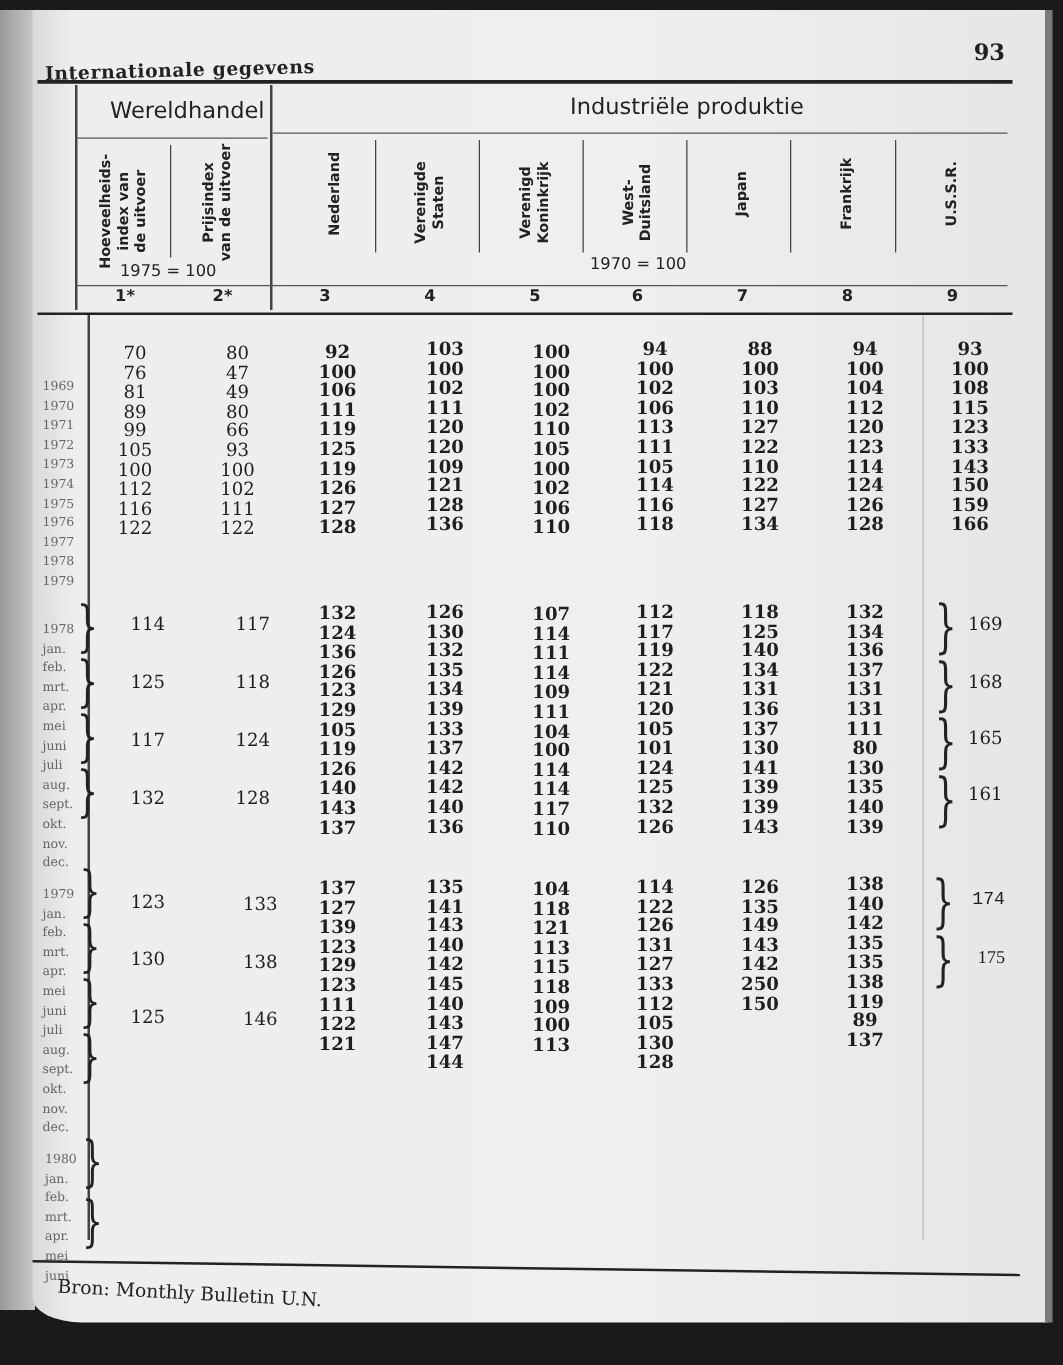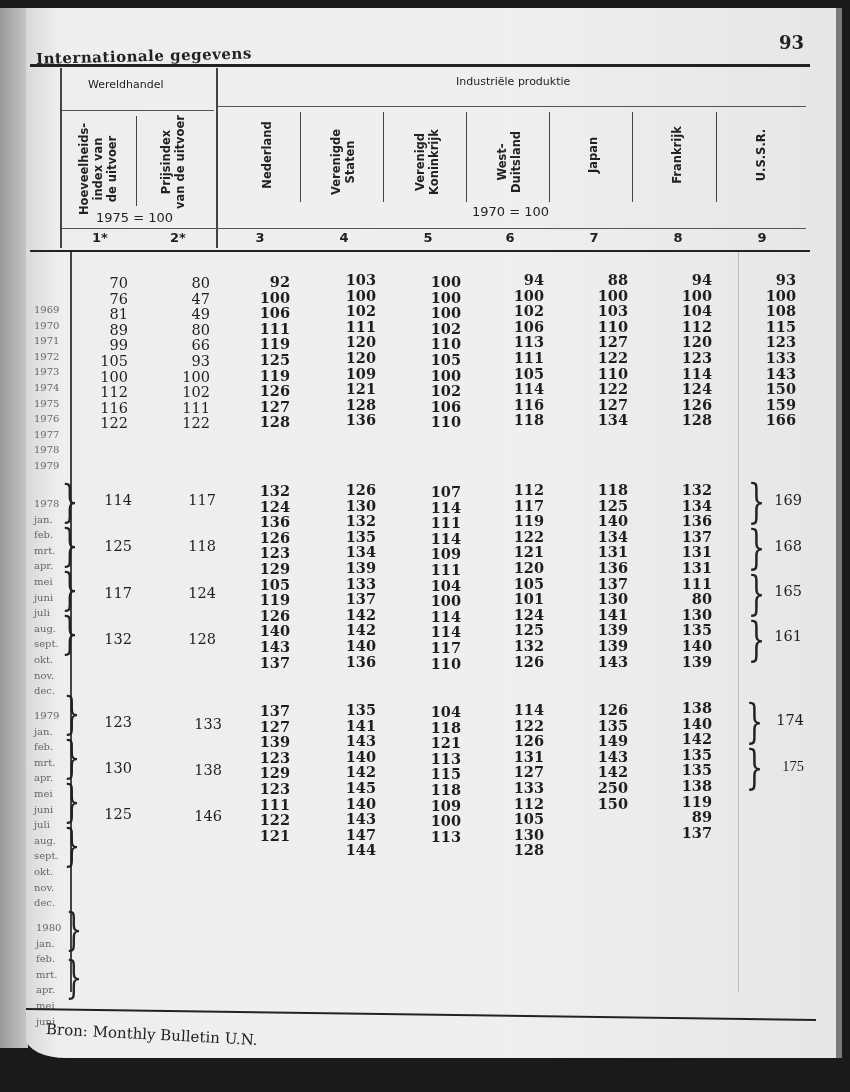--- a/index.html
+++ b/index.html
@@ -25,37 +25,37 @@
     .header-title {
       position: absolute; left: 10px; top: 42px; font-size: 15px; font-weight: bold; color: #222;
       letter-spacing: 0.5px; transform: rotate(-1.5deg); transform-origin: left;
     }
     .page-number {
       position: absolute; right: 34px; top: 24px; font-size: 18px; font-weight: bold; color: #222;
     }
     .rule { position: absolute; background: #222; }
     .vline { position: absolute; width: 1.5px; background: #444; }
     .hhead {
-      position: absolute; font-family: "DejaVu Sans", sans-serif; font-size: 11px; color: #222;
+      position: absolute; font-family: "DejaVu Sans", sans-serif; font-size: 18px; color: #222;
     }
     .rot {
       position: absolute; transform: rotate(-90deg); transform-origin: center;
       font-family: "DejaVu Sans", sans-serif; font-weight: bold; font-size: 11.5px; color: #222;
       text-align: center; white-space: pre-line; line-height: 14px;
     }
     .colnum {
       position: absolute; top: 222px; font-family: "DejaVu Sans", sans-serif; font-weight: bold; font-size: 13px; color: #222;
       width: 40px; text-align: center;
     }
     .base {
       position: absolute; font-family: "DejaVu Sans", sans-serif; font-size: 13px; color: #222;
     }
     .col {
       position: absolute; font-family: "DejaVu Serif", serif; font-size: 14.5px; color: #1e1e1e;
-      line-height: 15.6px; text-align: right; width: 40px;
+      line-height: 15.6px; text-align: center; width: 40px;
     }
     .col.bold { font-weight: bold; }
     .col .v { display: block; height: 15.6px; }
     .rowlabels {
       position: absolute; font-size: 10px; color: #666; line-height: 15.6px; font-family: "DejaVu Serif", serif; margin-top: 32px;
     }
     .rowlabels span { display:block; height:15.6px; }
     .brace { position:absolute; font-family:"DejaVu Serif", serif; color:#222; transform: scaleX(0.6); }
     .source {
       position: absolute; left: 20px; top: 1000px; font-size: 15px; color: #222; transform: rotate(3deg); transform-origin: left;
@@ -444,21 +444,21 @@
       <span class="v">140</span>
       <span class="v">142</span>
       <span class="v">135</span>
       <span class="v">135</span>
       <span class="v">138</span>
       <span class="v">119</span>
       <span class="v">89</span>
       <span class="v">137</span>
   </div>
   <div class="brace" style="left:714px; top:690px; font-size:46px; line-height:46px;">}<br>}</div>
-  <div class="avg" style="left:738px; top:704px;">174</div>
+  <div class="avg" style="left:738px; top:704px;font-family:Liberation Mono, monospace;">174</div>
   <div class="avg" style="left:738px; top:750px;font-family:Liberation Serif, serif;">175</div>
 
   <div class="rowlabels" style="left:10px; top:880px;">
     <span>1980</span>
       <span>jan.</span>
       <span>feb.</span>
       <span>mrt.</span>
       <span>apr.</span>
       <span>mei</span>
       <span>juni</span>

